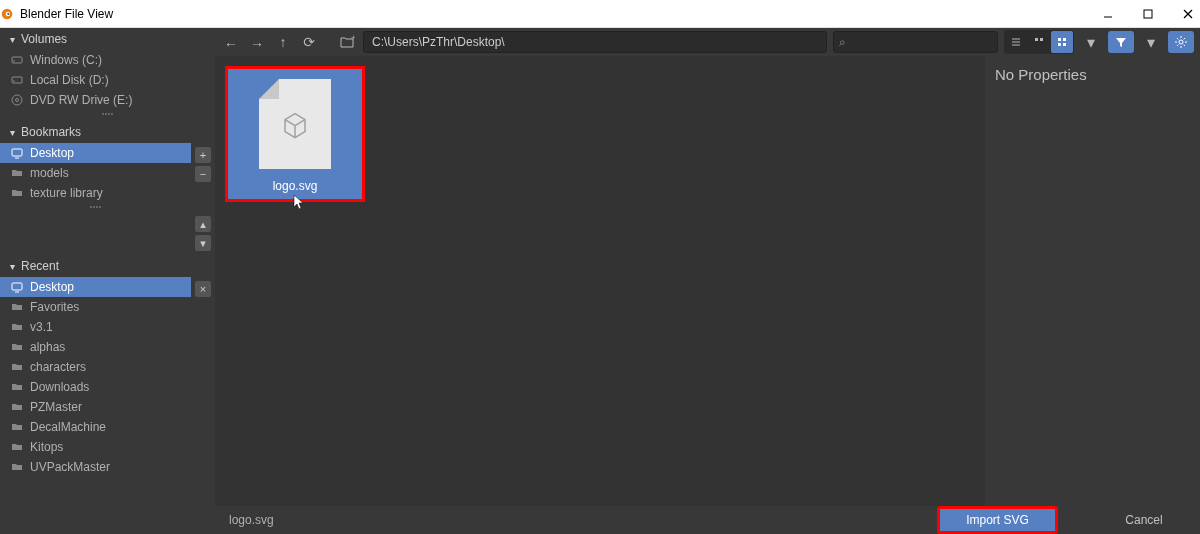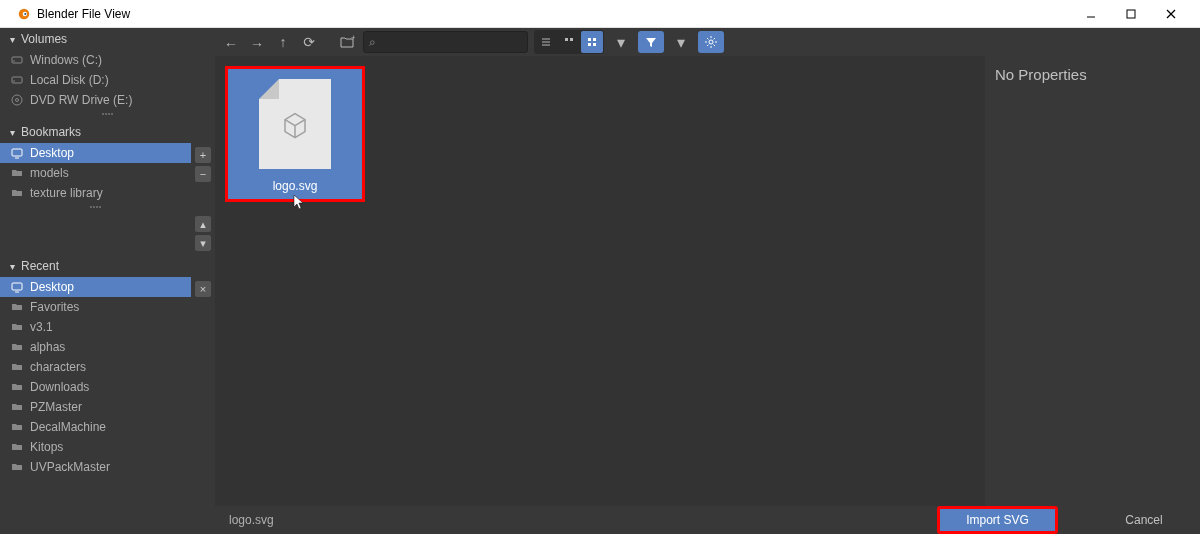--- a/index.html
+++ b/index.html
@@ -1,18 +1,18 @@
 <!DOCTYPE html>
 <html><head>
   <meta charset="utf-8">
   <style>
     * { margin: 0; padding: 0; box-sizing: border-box; font-family: -apple-system, BlinkMacSystemFont, "Segoe UI", sans-serif; }
     body { width: 1200px; height: 534px; background: #ffffff; overflow: hidden; }
     
-    .titlebar { height: 28px; background: #ffffff; display: flex; align-items: center; padding: 0 17px; border-bottom: 1px solid #e0e0e0; }
+    .titlebar { height: 28px; background: #ffffff; display: flex; align-items: center; padding: 0 0; border-bottom: 1px solid #e0e0e0; }
     .titlebar-icon { width: 14px; height: 14px; margin-right: 6px; }
     .titlebar-title { font-size: 12px; color: #000; flex: 1; }
     .window-controls { display: flex; gap: 16px; }
     .window-control { width: 24px; height: 24px; display: flex; align-items: center; justify-content: center; font-size: 14px; color: #000; cursor: pointer; }
     
     .main-layout { display: flex; height: calc(100% - 28px); background: #383838; }
     
     .sidebar { width: 215px; background: #383838; color: #b8b8b8; font-size: 12px; overflow-y: auto; }
     
     .section-header { display: flex; align-items: center; padding: 4px 10px; color: #d0d0d0; font-size: 12px; cursor: pointer; }
@@ -280,20 +280,21 @@
       <div class="toolbar-btn">→</div>
       <div class="toolbar-btn">↑</div>
       <div class="toolbar-btn">⟳</div>
       <div class="toolbar-sep"></div>
       <div class="toolbar-btn">
         <svg width="16" height="16" viewBox="0 0 16 16">
             <path d="M2 4h4l1 1h7v8H2z" fill="none" stroke="#b8b8b8"></path>
             <text x="12" y="6" font-size="8" fill="#b8b8b8">+</text>
           </svg>
       </div>
+      <input class="path-input" value="C:\Users\PzThr\Desktop\" style="">
       <div class="search-wrap">
         <span class="search-icon">⌕</span>
         <input class="search-input" style="">
       </div>
       <div class="view-group">
         <div class="view-btn">
             <svg width="12" height="12" viewBox="0 0 12 12">
               <line x1="2" y1="3" x2="10" y2="3" stroke="#b8b8b8"></line>
               <line x1="2" y1="6" x2="10" y2="6" stroke="#b8b8b8"></line>
               <line x1="2" y1="9" x2="10" y2="9" stroke="#b8b8b8"></line>

